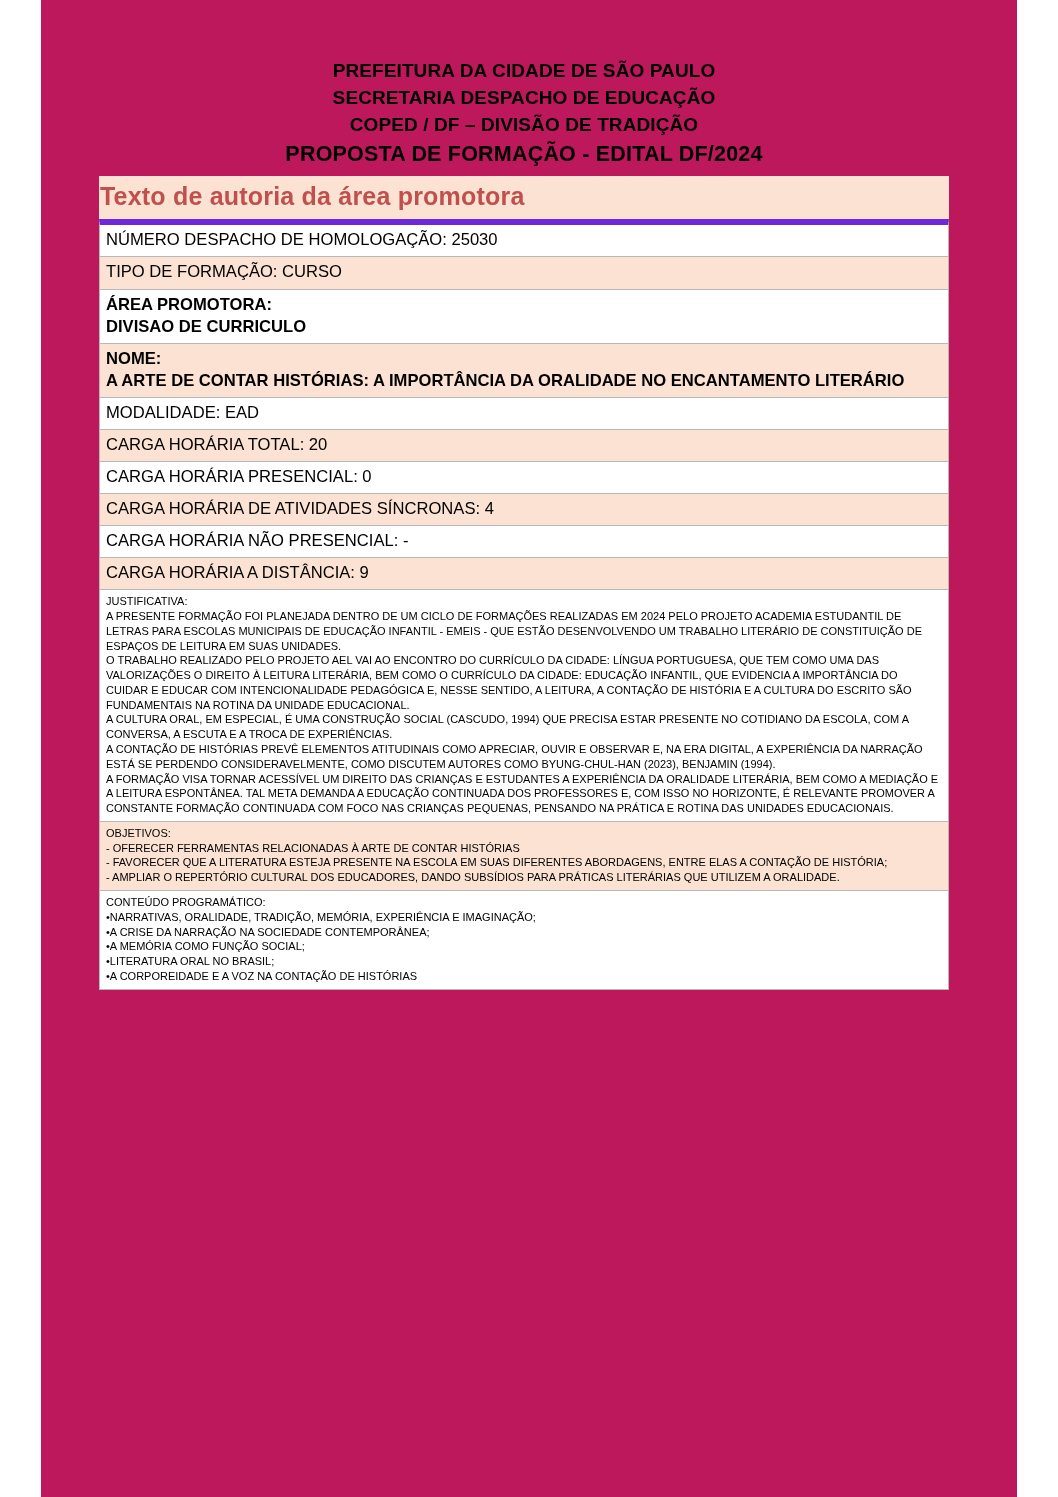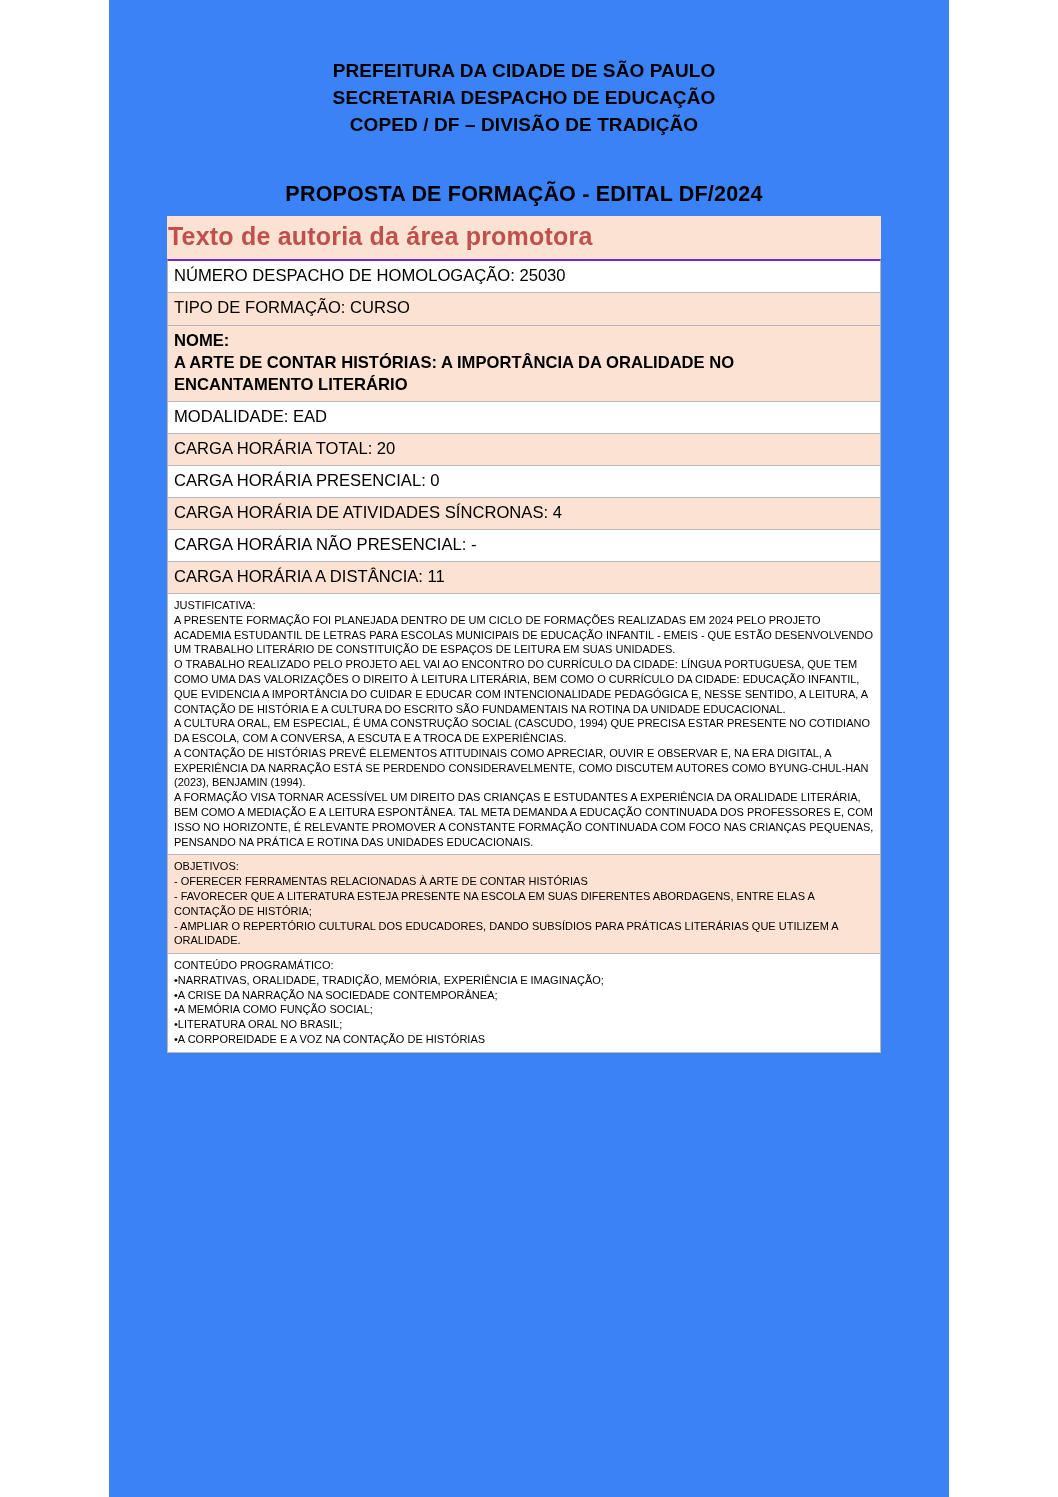--- a/index.html
+++ b/index.html
@@ -5,44 +5,43 @@
   html, body {
     margin: 0;
     padding: 0;
     background: #ffffff;
   }
   body {
     font-family: "Liberation Sans", sans-serif;
     color: #000000;
   }
   .page {
-    width: 840px;
+    width: 976px;
     min-height: 1497px;
     margin: 0 auto;
-    background: #3b82f6;
+    background: #be185d;
     box-sizing: border-box;
     padding: 58px 68px 0 58px;
     position: relative;
   }
   .doc-header {
     text-align: center;
     font-weight: bold;
     font-size: 19.5px;
     line-height: 1.42;
     letter-spacing: 0.1px;
   }
   .doc-header .line-1,
   .doc-header .line-2,
   .doc-header .line-3 {
     font-size: 19px;
   }
   .doc-header .line-4 {
     font-size: 21.5px;
     letter-spacing: 0.2px;
-    margin-top: 40px;
   }
   .banner {
     margin-top: 7px;
     background: #fbe2d2;
     border: 1px solid #fbe2d2;
     color: #c0504d;
     font-weight: bold;
     font-size: 25px;
     padding: 5px 0 7px 0;
     letter-spacing: 0.2px;
@@ -55,21 +54,21 @@
   .row {
     display: block;
     border: 1px solid #b8b8b8;
     border-top: none;
     padding: 4px 6px 5px 6px;
     font-size: 16.6px;
     line-height: 1.33;
     box-sizing: border-box;
   }
   .row.first {
-    border-top: 2px solid #6d28d9;
+    border-top: 6px solid #6d28d9;
   }
   .row.shade {
     background: #fbe2d2;
   }
   .row.plain {
     background: #ffffff;
   }
   .row .txt {
     display: block;
     white-space: pre-line;
@@ -96,41 +95,45 @@
 
   <div class="banner">Texto de autoria da área promotora</div>
 
   <div class="table" id="rows-container">
       <div class="row plain first">
         <span class="txt">NÚMERO DESPACHO DE HOMOLOGAÇÃO:  25030</span>
       </div>
       <div class="row shade">
         <span class="txt">TIPO DE FORMAÇÃO: CURSO</span>
       </div>
+      <div class="row plain bold-block">
+        <span class="txt">ÁREA PROMOTORA:
+DIVISAO DE CURRICULO</span>
+      </div>
       <div class="row shade bold-block">
         <span class="txt">NOME:
 A ARTE DE CONTAR HISTÓRIAS: A IMPORTÂNCIA DA ORALIDADE NO ENCANTAMENTO LITERÁRIO</span>
       </div>
       <div class="row plain">
         <span class="txt">MODALIDADE: EAD</span>
       </div>
       <div class="row shade">
         <span class="txt">CARGA HORÁRIA TOTAL: 20</span>
       </div>
       <div class="row plain">
         <span class="txt">CARGA HORÁRIA PRESENCIAL: 0</span>
       </div>
       <div class="row shade">
         <span class="txt">CARGA HORÁRIA DE ATIVIDADES SÍNCRONAS: 4</span>
       </div>
       <div class="row plain">
         <span class="txt">CARGA HORÁRIA NÃO PRESENCIAL:  -</span>
       </div>
       <div class="row shade">
-        <span class="txt">CARGA HORÁRIA A DISTÂNCIA: 11</span>
+        <span class="txt">CARGA HORÁRIA A DISTÂNCIA: 9</span>
       </div>
       <div class="row plain body-block">
         <span class="txt">JUSTIFICATIVA:
 A PRESENTE FORMAÇÃO FOI PLANEJADA DENTRO DE UM CICLO DE FORMAÇÕES REALIZADAS EM 2024 PELO PROJETO ACADEMIA ESTUDANTIL DE LETRAS PARA ESCOLAS MUNICIPAIS DE EDUCAÇÃO INFANTIL - EMEIS - QUE ESTÃO DESENVOLVENDO UM TRABALHO LITERÁRIO DE CONSTITUIÇÃO DE ESPAÇOS DE LEITURA EM SUAS UNIDADES.
 O TRABALHO REALIZADO PELO PROJETO AEL VAI AO ENCONTRO DO CURRÍCULO DA CIDADE: LÍNGUA PORTUGUESA, QUE TEM COMO UMA DAS VALORIZAÇÕES O DIREITO À LEITURA LITERÁRIA, BEM COMO O CURRÍCULO DA CIDADE: EDUCAÇÃO INFANTIL, QUE EVIDENCIA A IMPORTÂNCIA DO CUIDAR E EDUCAR COM INTENCIONALIDADE PEDAGÓGICA E, NESSE SENTIDO, A LEITURA, A CONTAÇÃO DE HISTÓRIA E A CULTURA DO ESCRITO SÃO FUNDAMENTAIS NA ROTINA DA UNIDADE EDUCACIONAL.
 A CULTURA ORAL, EM ESPECIAL, É UMA CONSTRUÇÃO SOCIAL (CASCUDO, 1994) QUE PRECISA ESTAR PRESENTE NO COTIDIANO DA ESCOLA, COM A CONVERSA, A ESCUTA E A TROCA DE EXPERIÊNCIAS.
 A CONTAÇÃO DE HISTÓRIAS PREVÊ ELEMENTOS ATITUDINAIS COMO APRECIAR, OUVIR E OBSERVAR E, NA ERA DIGITAL, A EXPERIÊNCIA DA NARRAÇÃO ESTÁ SE PERDENDO CONSIDERAVELMENTE, COMO DISCUTEM AUTORES COMO BYUNG-CHUL-HAN (2023), BENJAMIN (1994).
 A FORMAÇÃO VISA TORNAR ACESSÍVEL UM DIREITO DAS CRIANÇAS E ESTUDANTES A EXPERIÊNCIA DA ORALIDADE LITERÁRIA, BEM COMO A MEDIAÇÃO E A LEITURA ESPONTÂNEA. TAL META DEMANDA A EDUCAÇÃO CONTINUADA DOS PROFESSORES E, COM ISSO NO HORIZONTE, É RELEVANTE PROMOVER A CONSTANTE FORMAÇÃO CONTINUADA COM FOCO NAS CRIANÇAS PEQUENAS, PENSANDO NA PRÁTICA E ROTINA DAS UNIDADES EDUCACIONAIS.</span>
       </div>
       <div class="row shade body-block">

